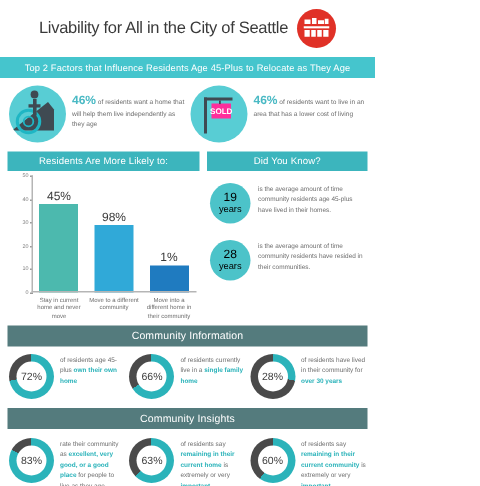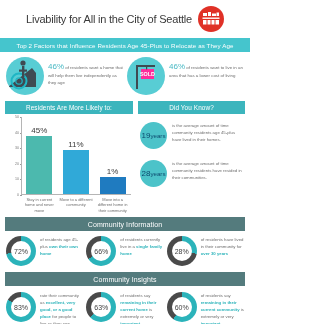--- a/index.html
+++ b/index.html
@@ -40,21 +40,21 @@
   
   .factors { display:flex; padding:5px 6px 4px 6px; gap:4px; }
   .factor { flex:1; display:flex; align-items:flex-start; gap:4px; }
   .factor-circle {
     width:38px; height:38px; border-radius:50%;
     background:#58cdd4; flex:0 0 auto;
     display:flex; align-items:center; justify-content:center;
     overflow:hidden; position:relative;
   }
   .factor-text { font-size:4.4px; line-height:1.55; color:#6d6d6d; padding-top:4px; }
-  .factor-pct { color:#49b9c4; font-size:8px; font-weight:normal; }
+  .factor-pct { color:#49b9c4; font-size:8px; font-weight:bold; }
 
   
   .mid { display:flex; gap:5px; padding:2px 5px 0 5px; }
   .col-left { width:128px; flex:0 0 auto; }
   .col-right { flex:1; }
 
   .sec-head-teal {
     background:#3cb5bd; color:#fff; font-size:6.4px;
     text-align:center; padding:3px 2px; letter-spacing:0.1px;
   }
@@ -94,21 +94,21 @@
   .xlab {
     flex:1; text-align:center; font-size:4px; line-height:1.35;
     color:#6d6d6d; padding:2px 1px 0 1px;
   }
 
   
   .dyk { padding:8px 2px 0 2px; }
   .dyk-row { display:flex; align-items:flex-start; gap:5px; margin-bottom:11px; }
   .dyk-circle {
     width:27px; height:27px; border-radius:50%; background:#4cc3c9;
-    color:#0c4a6e; flex:0 0 auto; display:flex; 
+    color:#000000; flex:0 0 auto; display:flex; flex-direction:column;
     align-items:center; justify-content:center; line-height:1;
   }
   .dyk-num { font-size:8px; }
   .dyk-unit { font-size:6.2px; margin-top:0.5px; }
   .dyk-text { font-size:4.3px; line-height:1.6; color:#6d6d6d; padding-top:1px; }
 
   
   .sec-head-dark {
     background:#547b7d; color:#ffffff; font-size:7px;
     text-align:center; padding:3.5px 2px; margin:4px 5px 0 5px;
@@ -206,21 +206,21 @@
               <div class="ytick" style="top: 0px;">50</div>
             </div>
           <div class="axis-line-v"></div>
           <div class="axis-line-h"></div>
           <div class="bars" id="bars">
               <div class="barbox">
                 <div class="barval">45%</div>
                 <div class="bar" style="height: 59.4px; background: rgb(76, 185, 174);"></div>
               </div>
               <div class="barbox">
-                <div class="barval">11%</div>
+                <div class="barval">98%</div>
                 <div class="bar" style="height: 44.88px; background: rgb(48, 169, 216);"></div>
               </div>
               <div class="barbox">
                 <div class="barval">1%</div>
                 <div class="bar" style="height: 18.48px; background: rgb(31, 123, 192);"></div>
               </div>
             </div>
         </div>
         <div class="xlabels" id="xlabels">
             <div class="xlab">Stay in current home and never move</div>

